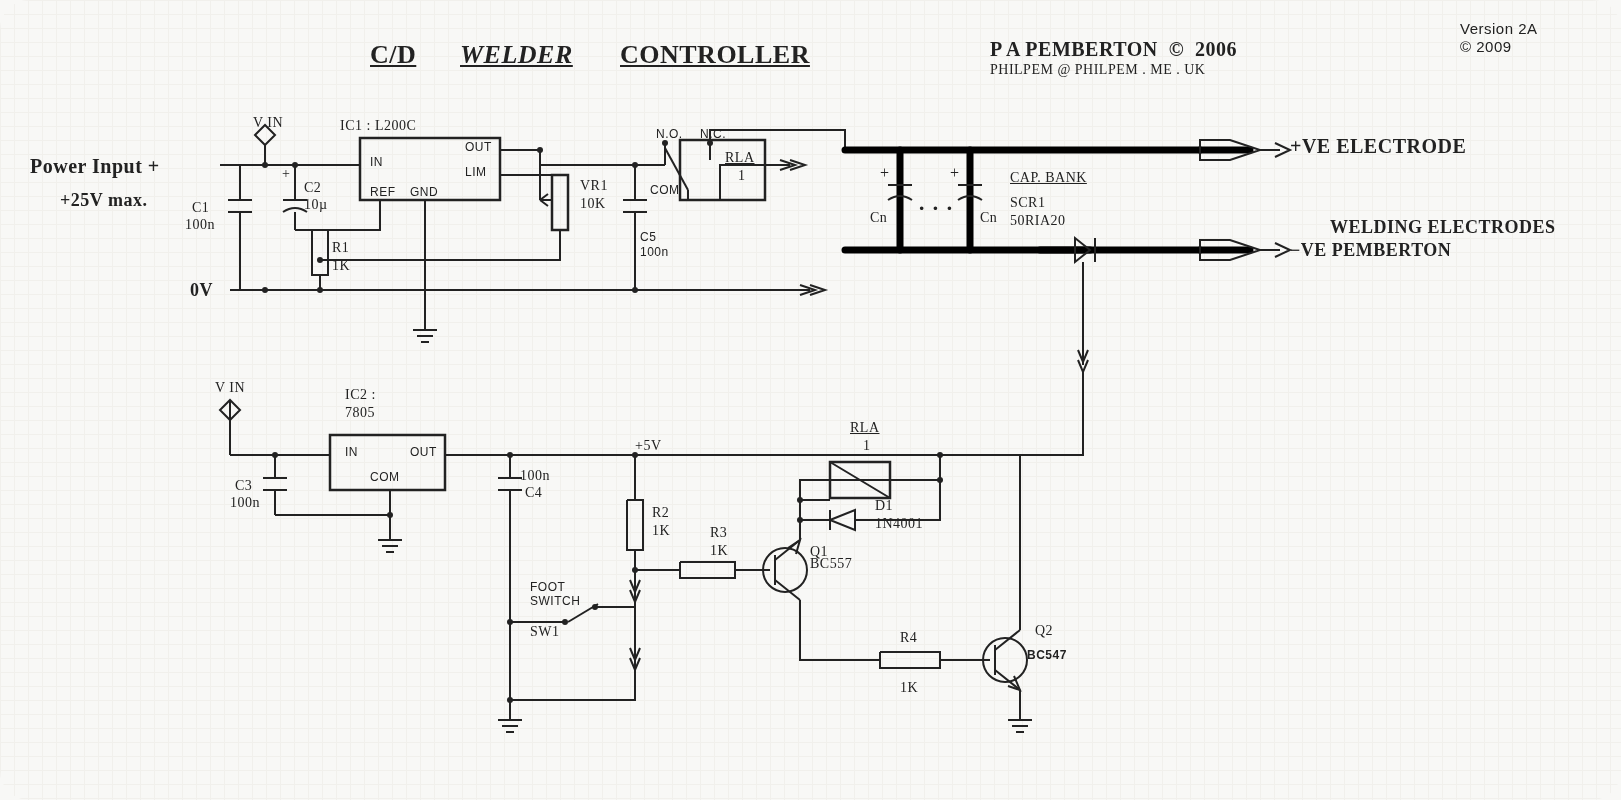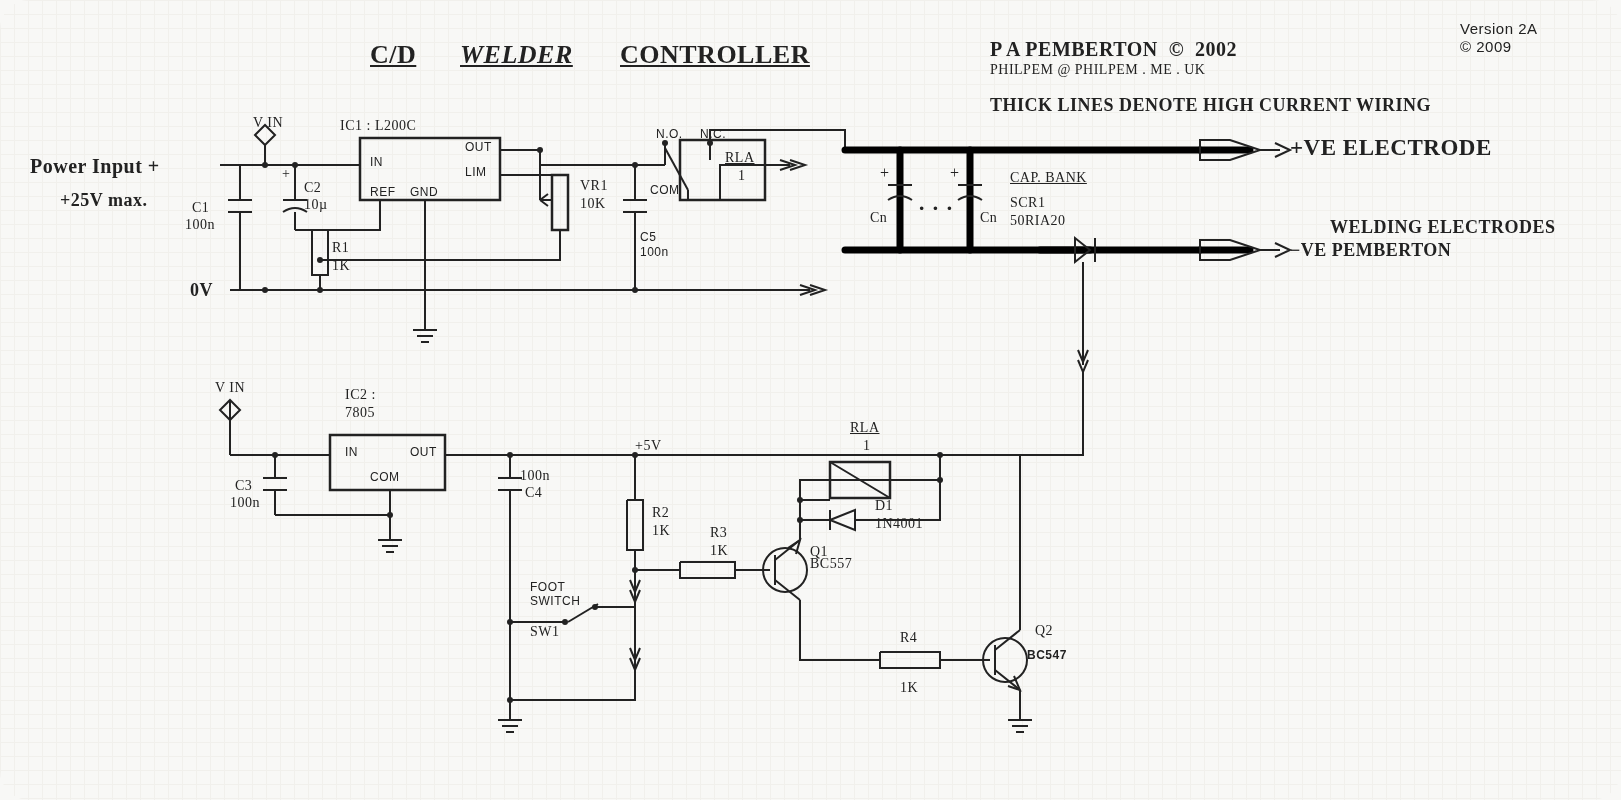--- a/index.html
+++ b/index.html
@@ -25,25 +25,24 @@
 <div class="page">
 <div class="grid"></div>
 
 <div class="txt version" style="left:1460px;top:20px;">Version 2A</div>
 <div class="txt version" style="left:1460px;top:38px;">© 2009</div>
 
 <div class="txt title" style="left:370px;top:40px;">C/D</div>
 <div class="txt title" style="left:460px;top:40px;font-style:italic;">WELDER</div>
 <div class="txt title" style="left:620px;top:40px;">CONTROLLER</div>
 
-<div class="txt" style="left:990px;top:38px;font-size:20px;">P A PEMBERTON  ©  2002</div>
+<div class="txt" style="left:990px;top:38px;font-size:20px;">P A PEMBERTON  ©  2006</div>
 <div class="txt small" style="left:990px;top:62px;">PHILPEM @ PHILPEM . ME . UK</div>
-<div class="txt" style="left:990px;top:95px;font-size:18px;">THICK LINES DENOTE HIGH CURRENT WIRING</div>
-
-<div class="txt" style="left:1290px;top:135px;font-size:23px;">+VE ELECTRODE</div>
+
+<div class="txt" style="left:1290px;top:135px;font-size:20px;">+VE ELECTRODE</div>
 <div class="txt" style="left:1290px;top:240px;font-size:18px;">−VE PEMBERTON</div>
 <div class="txt" style="left:1330px;top:185px;font-size:18px;margin-top:32px;">WELDING ELECTRODES</div>
 
 <div class="txt" style="left:30px;top:155px;font-size:20px;">Power Input +</div>
 <div class="txt" style="left:60px;top:190px;font-size:18px;">+25V max.</div>
 <div class="txt" style="left:190px;top:280px;font-size:18px;">0V</div>
 <div class="txt small" style="left:253px;top:115px;">V IN</div>
 <div class="txt small" style="left:215px;top:380px;">V IN</div>
 
 <div class="txt small" style="left:340px;top:118px;">IC1 : L200C</div>

